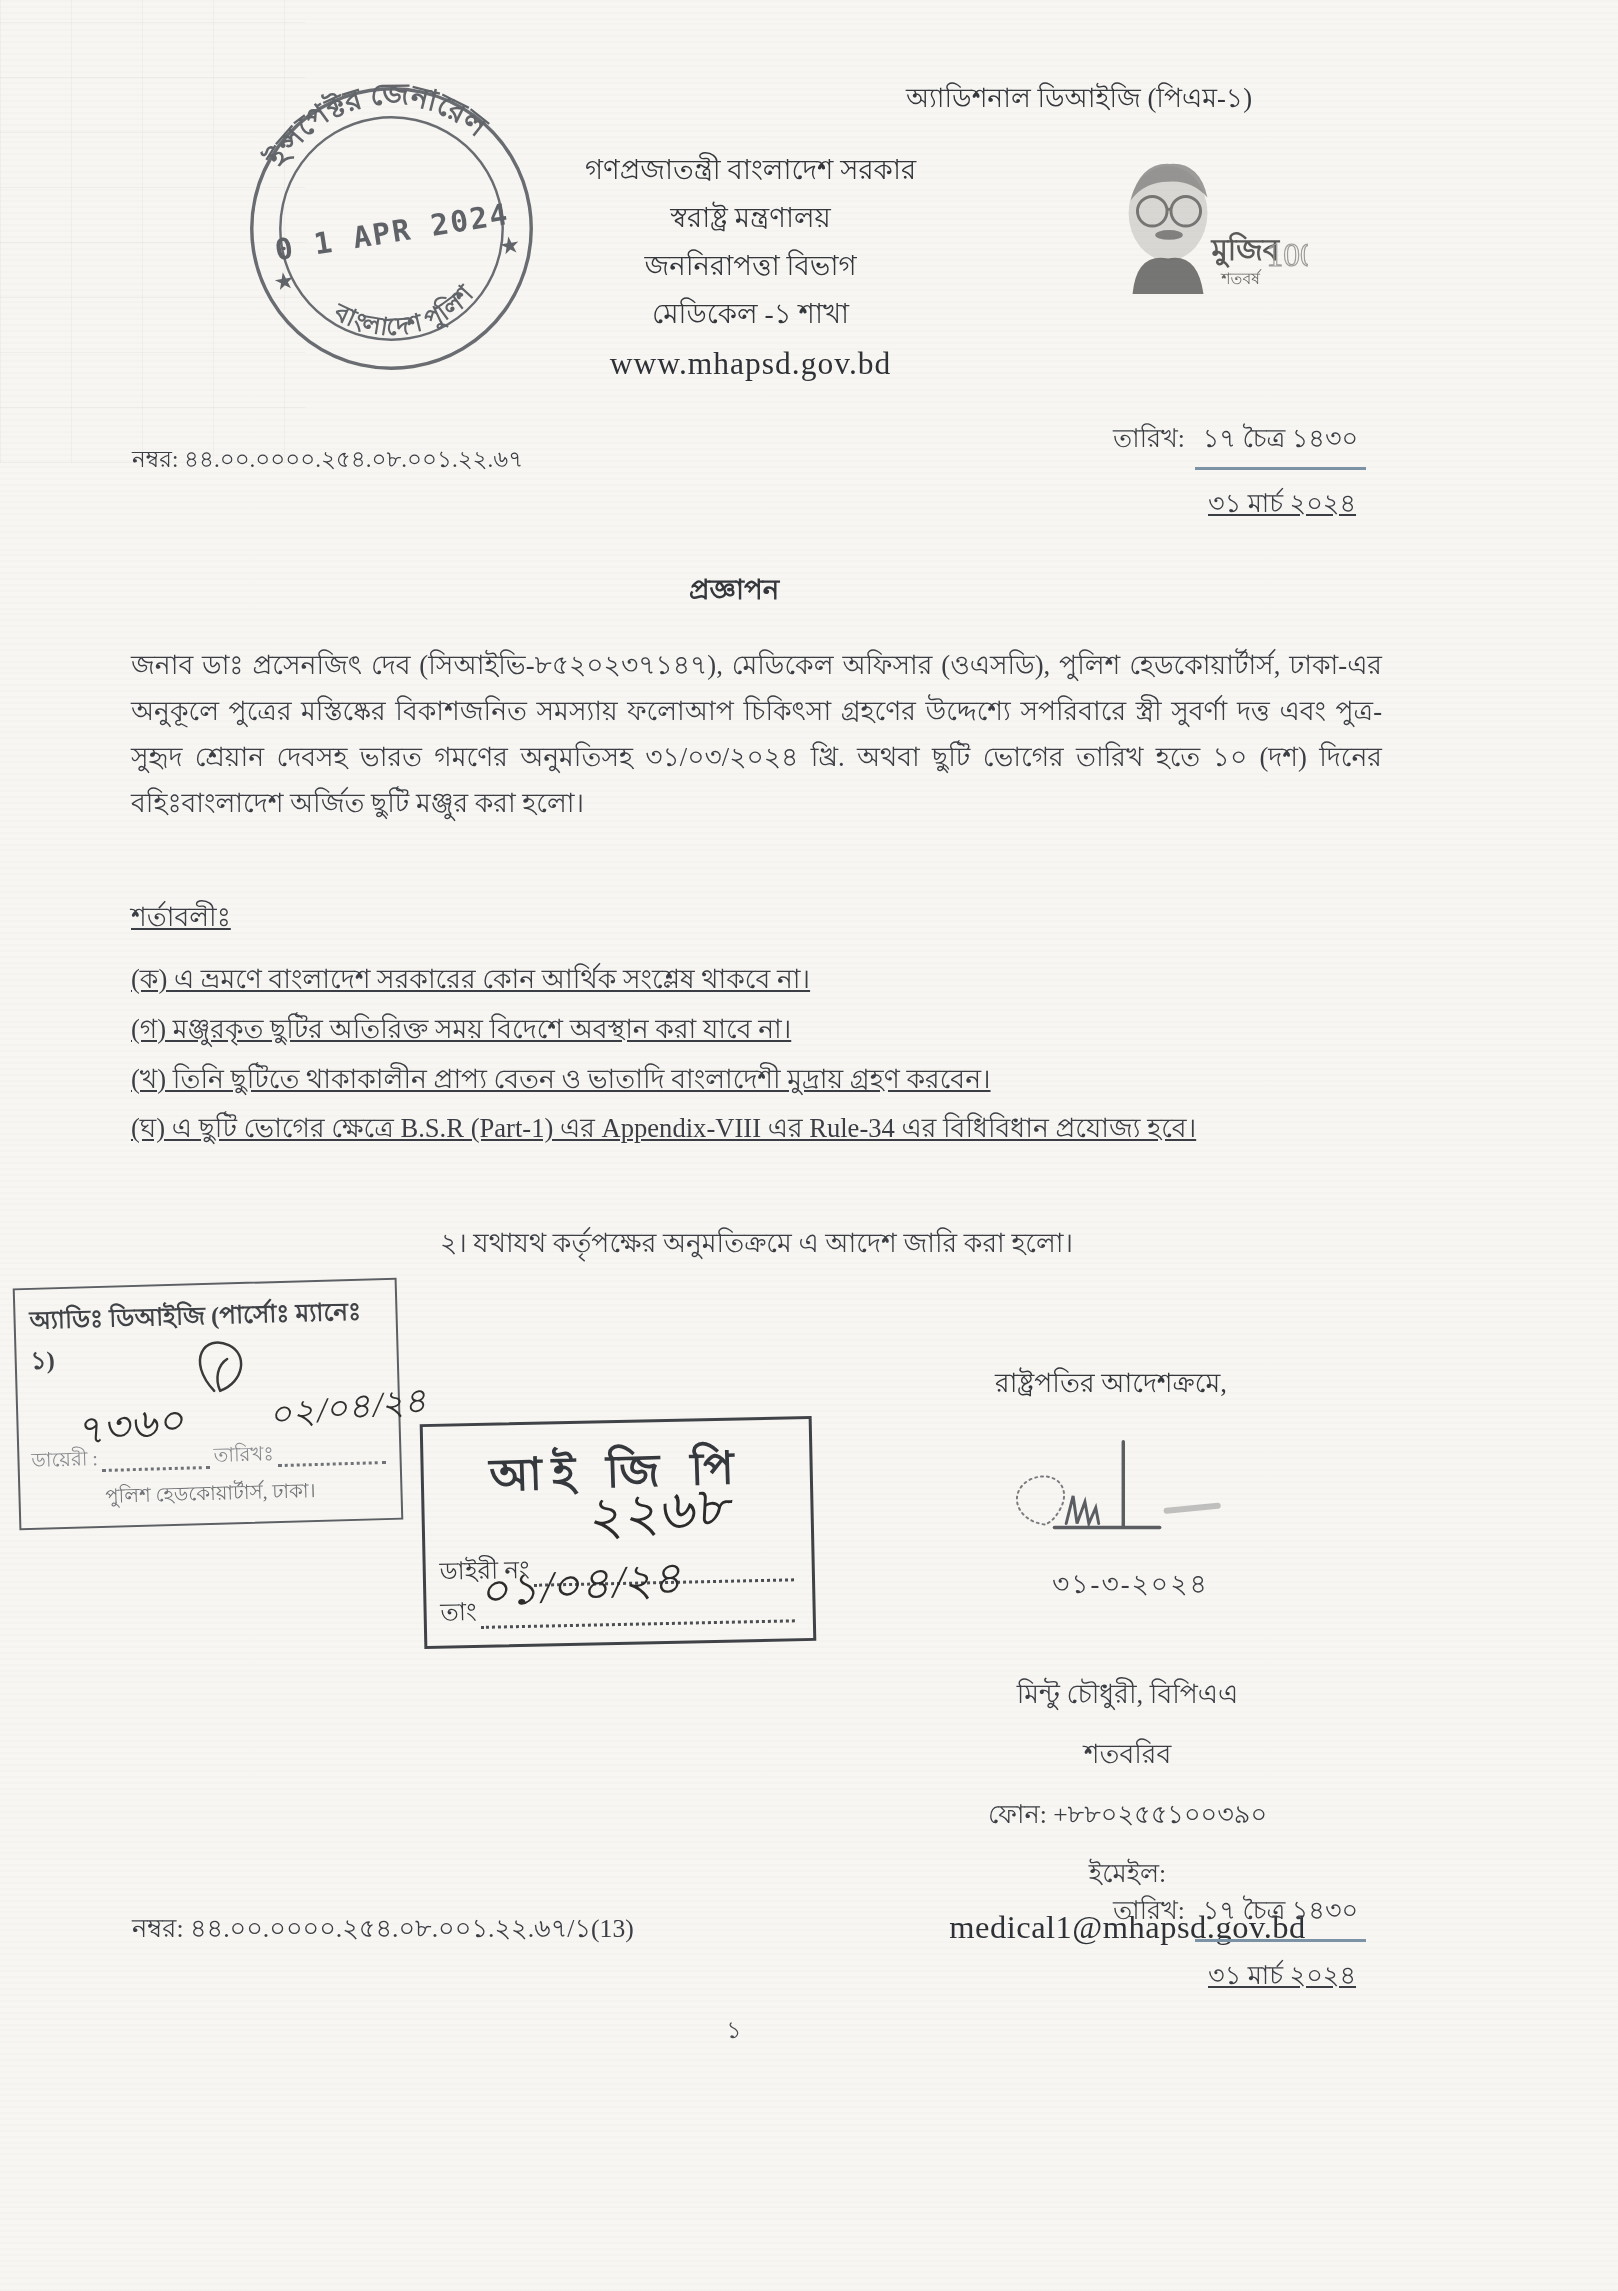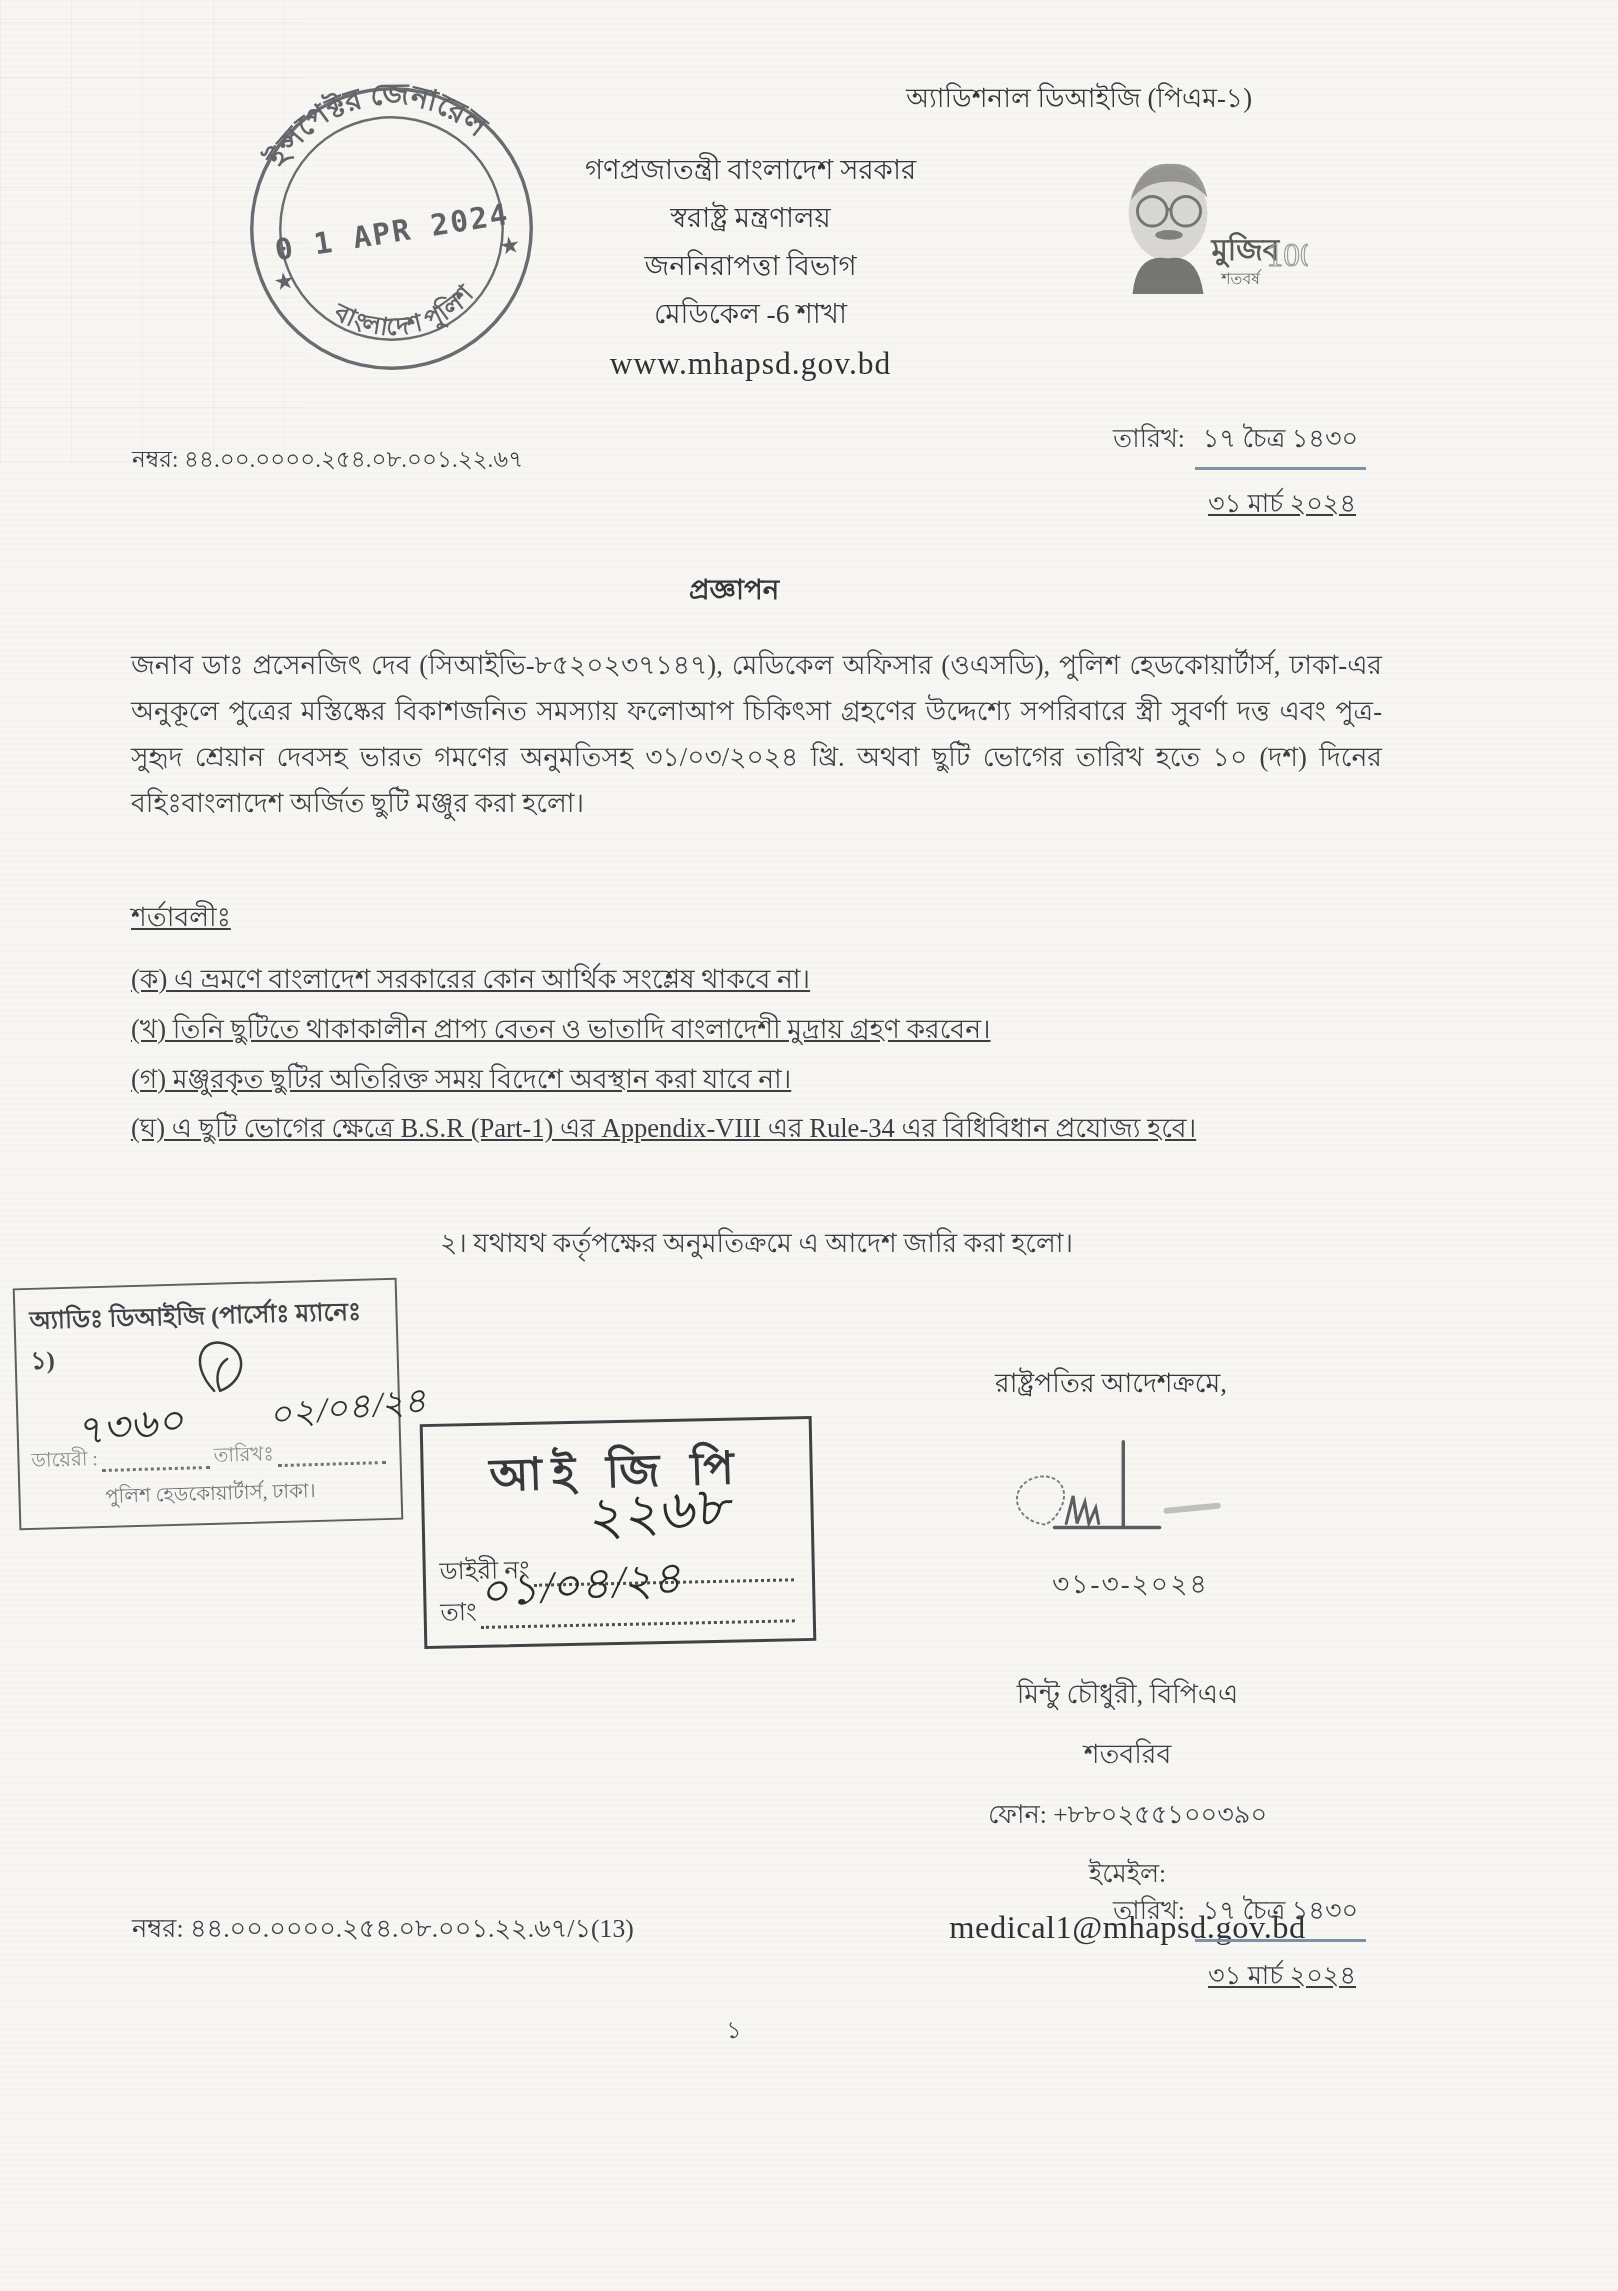--- a/index.html
+++ b/index.html
@@ -113,21 +113,21 @@
     <text x="272" y="210" font-size="24" fill="#4d5157" text-anchor="middle">★</text>
     <text x="156" y="180" text-anchor="middle" font-size="30" font-weight="bold" font-family="DejaVu Sans Mono, monospace" letter-spacing="2" fill="#4b4f55">0 1 APR 2024</text>
   </svg>
 
   <div class="abs recipient">অ্যাডিশনাল ডিআইজি (পিএম-১)</div>
 
   <div class="abs header-block">
     <div class="h-line">গণপ্রজাতন্ত্রী বাংলাদেশ সরকার</div>
     <div class="h-line">স্বরাষ্ট্র মন্ত্রণালয়</div>
     <div class="h-line">জননিরাপত্তা বিভাগ</div>
-    <div class="h-line">মেডিকেল -6 শাখা</div>
+    <div class="h-line">মেডিকেল -১ শাখা</div>
     <div class="h-site">www.mhapsd.gov.bd</div>
   </div>
 
   <svg class="abs mujib" viewBox="0 0 210 145" width="207" height="143">
     <ellipse cx="68" cy="58" rx="40" ry="48" fill="#b5b3b0" opacity="0.55"></ellipse>
     <path d="M 30,45 Q 40,6 70,8 Q 100,6 108,42 Q 92,24 68,26 Q 44,26 30,45 Z" fill="#707070" opacity="0.8"></path>
     <g fill="none" stroke="#4a4a4a" stroke-width="3" opacity="0.85">
       <circle cx="52" cy="56" r="15"></circle>
       <circle cx="86" cy="56" r="15"></circle>
       <path d="M 67,54 L 71,54"></path>
@@ -148,22 +148,22 @@
     <span class="val2">৩১ মার্চ ২০২৪</span>
   </div>
 
   <div class="abs doc-title">প্রজ্ঞাপন</div>
 
   <div class="abs para">জনাব ডাঃ প্রসেনজিৎ দেব (সিআইভি-৮৫২০২৩৭১৪৭), মেডিকেল অফিসার (ওএসডি), পুলিশ হেডকোয়ার্টার্স, ঢাকা-এর অনুকূলে পুত্রের মস্তিষ্কের বিকাশজনিত সমস্যায় ফলোআপ চিকিৎসা গ্রহণের উদ্দেশ্যে সপরিবারে স্ত্রী সুবর্ণা দত্ত এবং পুত্র- সুহৃদ শ্রেয়ান দেবসহ ভারত গমণের অনুমতিসহ ৩১/০৩/২০২৪ খ্রি. অথবা ছুটি ভোগের তারিখ হতে ১০ (দশ) দিনের বহিঃবাংলাদেশ অর্জিত ছুটি মঞ্জুর করা হলো।</div>
 
   <div class="abs conds">
     <div class="c-title">শর্তাবলীঃ</div>
     <div class="c-line">(ক) এ ভ্রমণে বাংলাদেশ সরকারের কোন আর্থিক সংশ্লেষ থাকবে না।</div>
+    <div class="c-line">(গ) মঞ্জুরকৃত ছুটির অতিরিক্ত সময় বিদেশে অবস্থান করা যাবে না।</div>
     <div class="c-line">(খ) তিনি ছুটিতে থাকাকালীন প্রাপ্য বেতন ও ভাতাদি বাংলাদেশী মুদ্রায় গ্রহণ করবেন।</div>
-    <div class="c-line">(গ) মঞ্জুরকৃত ছুটির অতিরিক্ত সময় বিদেশে অবস্থান করা যাবে না।</div>
     <div class="c-line">(ঘ) এ ছুটি ভোগের ক্ষেত্রে B.S.R (Part-1) এর Appendix-VIII এর Rule-34 এর বিধিবিধান প্রযোজ্য হবে।</div>
   </div>
 
   <div class="abs closing">২। যথাযথ কর্তৃপক্ষের অনুমতিক্রমে এ আদেশ জারি করা হলো।</div>
 
   <div class="abs box-left">
     <div class="bl-title">অ্যাডিঃ ডিআইজি (পার্সোঃ ম্যানেঃ ১)</div>
     <svg class="bl-sig" width="79" height="69" viewBox="0 0 80 70">
       <path d="M 34,62 C 6,30 26,4 50,16 C 70,26 64,54 40,62 C 35,50 38,36 48,30" fill="none" stroke="#3a3a3a" stroke-width="2.5" stroke-linecap="round"></path>
     </svg>

